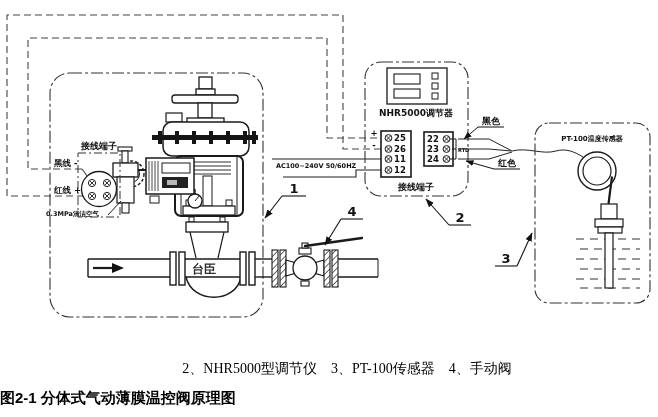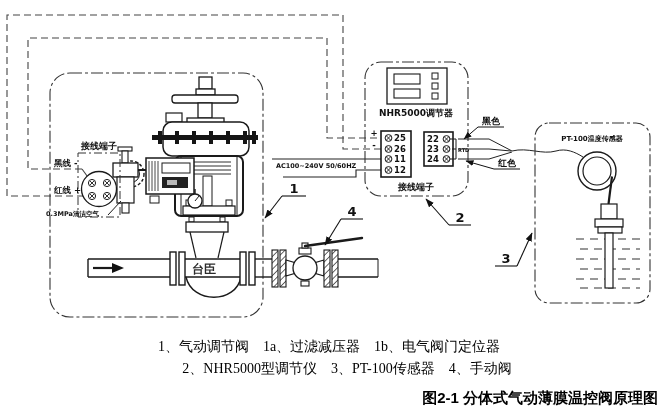--- a/index.html
+++ b/index.html
@@ -12,21 +12,21 @@
   .zh7{font-size:7px;font-weight:bold;}
   .zh65{font-size:6.5px;font-weight:bold;}
   .tnum{font-size:8.5px;font-weight:bold;}
   .tiny{font-size:5px;font-weight:bold;}
   .num{font-size:13px;font-weight:bold;font-family:"DejaVu Sans", sans-serif;}
   .wm{font-size:12px;fill:#2b2b2b;stroke:#fff;stroke-width:2px;paint-order:stroke;font-weight:bold;}
   .cap{position:absolute;left:0;right:0;text-align:center;color:#000;
        font-family:"Liberation Serif", serif;font-size:14px;white-space:pre;}
   .cap1{top:338px;}
   .cap2{top:360px;margin-left:36px;}
-  .figtitle{position:absolute;left:0;right:0;top:389px;text-align:right;color:#000;
+  .figtitle{position:absolute;left:0;right:0;top:389px;text-align:left;color:#000;
        font-family:"Liberation Sans", sans-serif;font-size:15px;font-weight:bold;}
 </style>
 </head>
 <body>
 
 <div id="page">
 <svg width="658" height="332" viewBox="0 0 658 332">
   <defs>
     <marker id="arw" markerWidth="9" markerHeight="8" refX="7.5" refY="3" orient="auto">
       <path d="M0,0 L8,3 L0,6 Z" fill="#111"></path>
@@ -298,16 +298,15 @@
     <text class="num" x="506" y="263" text-anchor="middle">3</text>
     <line x1="495" y1="266" x2="517" y2="266" stroke="#111" stroke-width="1.1"></line>
     <line x1="517" y1="266" x2="532" y2="233" stroke="#111" stroke-width="1.1" marker-end="url(#arw)"></line>
 
     <text class="num" x="352" y="216" text-anchor="middle">4</text>
     <line x1="341" y1="219" x2="363" y2="219" stroke="#111" stroke-width="1.1"></line>
     <line x1="341" y1="219" x2="325" y2="245" stroke="#111" stroke-width="1.1" marker-end="url(#arw)"></line>
   </g>
 </svg>
 
-  <div class="cap cap1">1、气动调节阀　1a、过滤减压器　1b、电气阀门定位器</div>
   <div class="cap cap2">2、NHR5000型调节仪　3、PT-100传感器　4、手动阀</div>
   <div class="figtitle">图2-1 分体式气动薄膜温控阀原理图</div>
 </div>
 
 </body></html>

